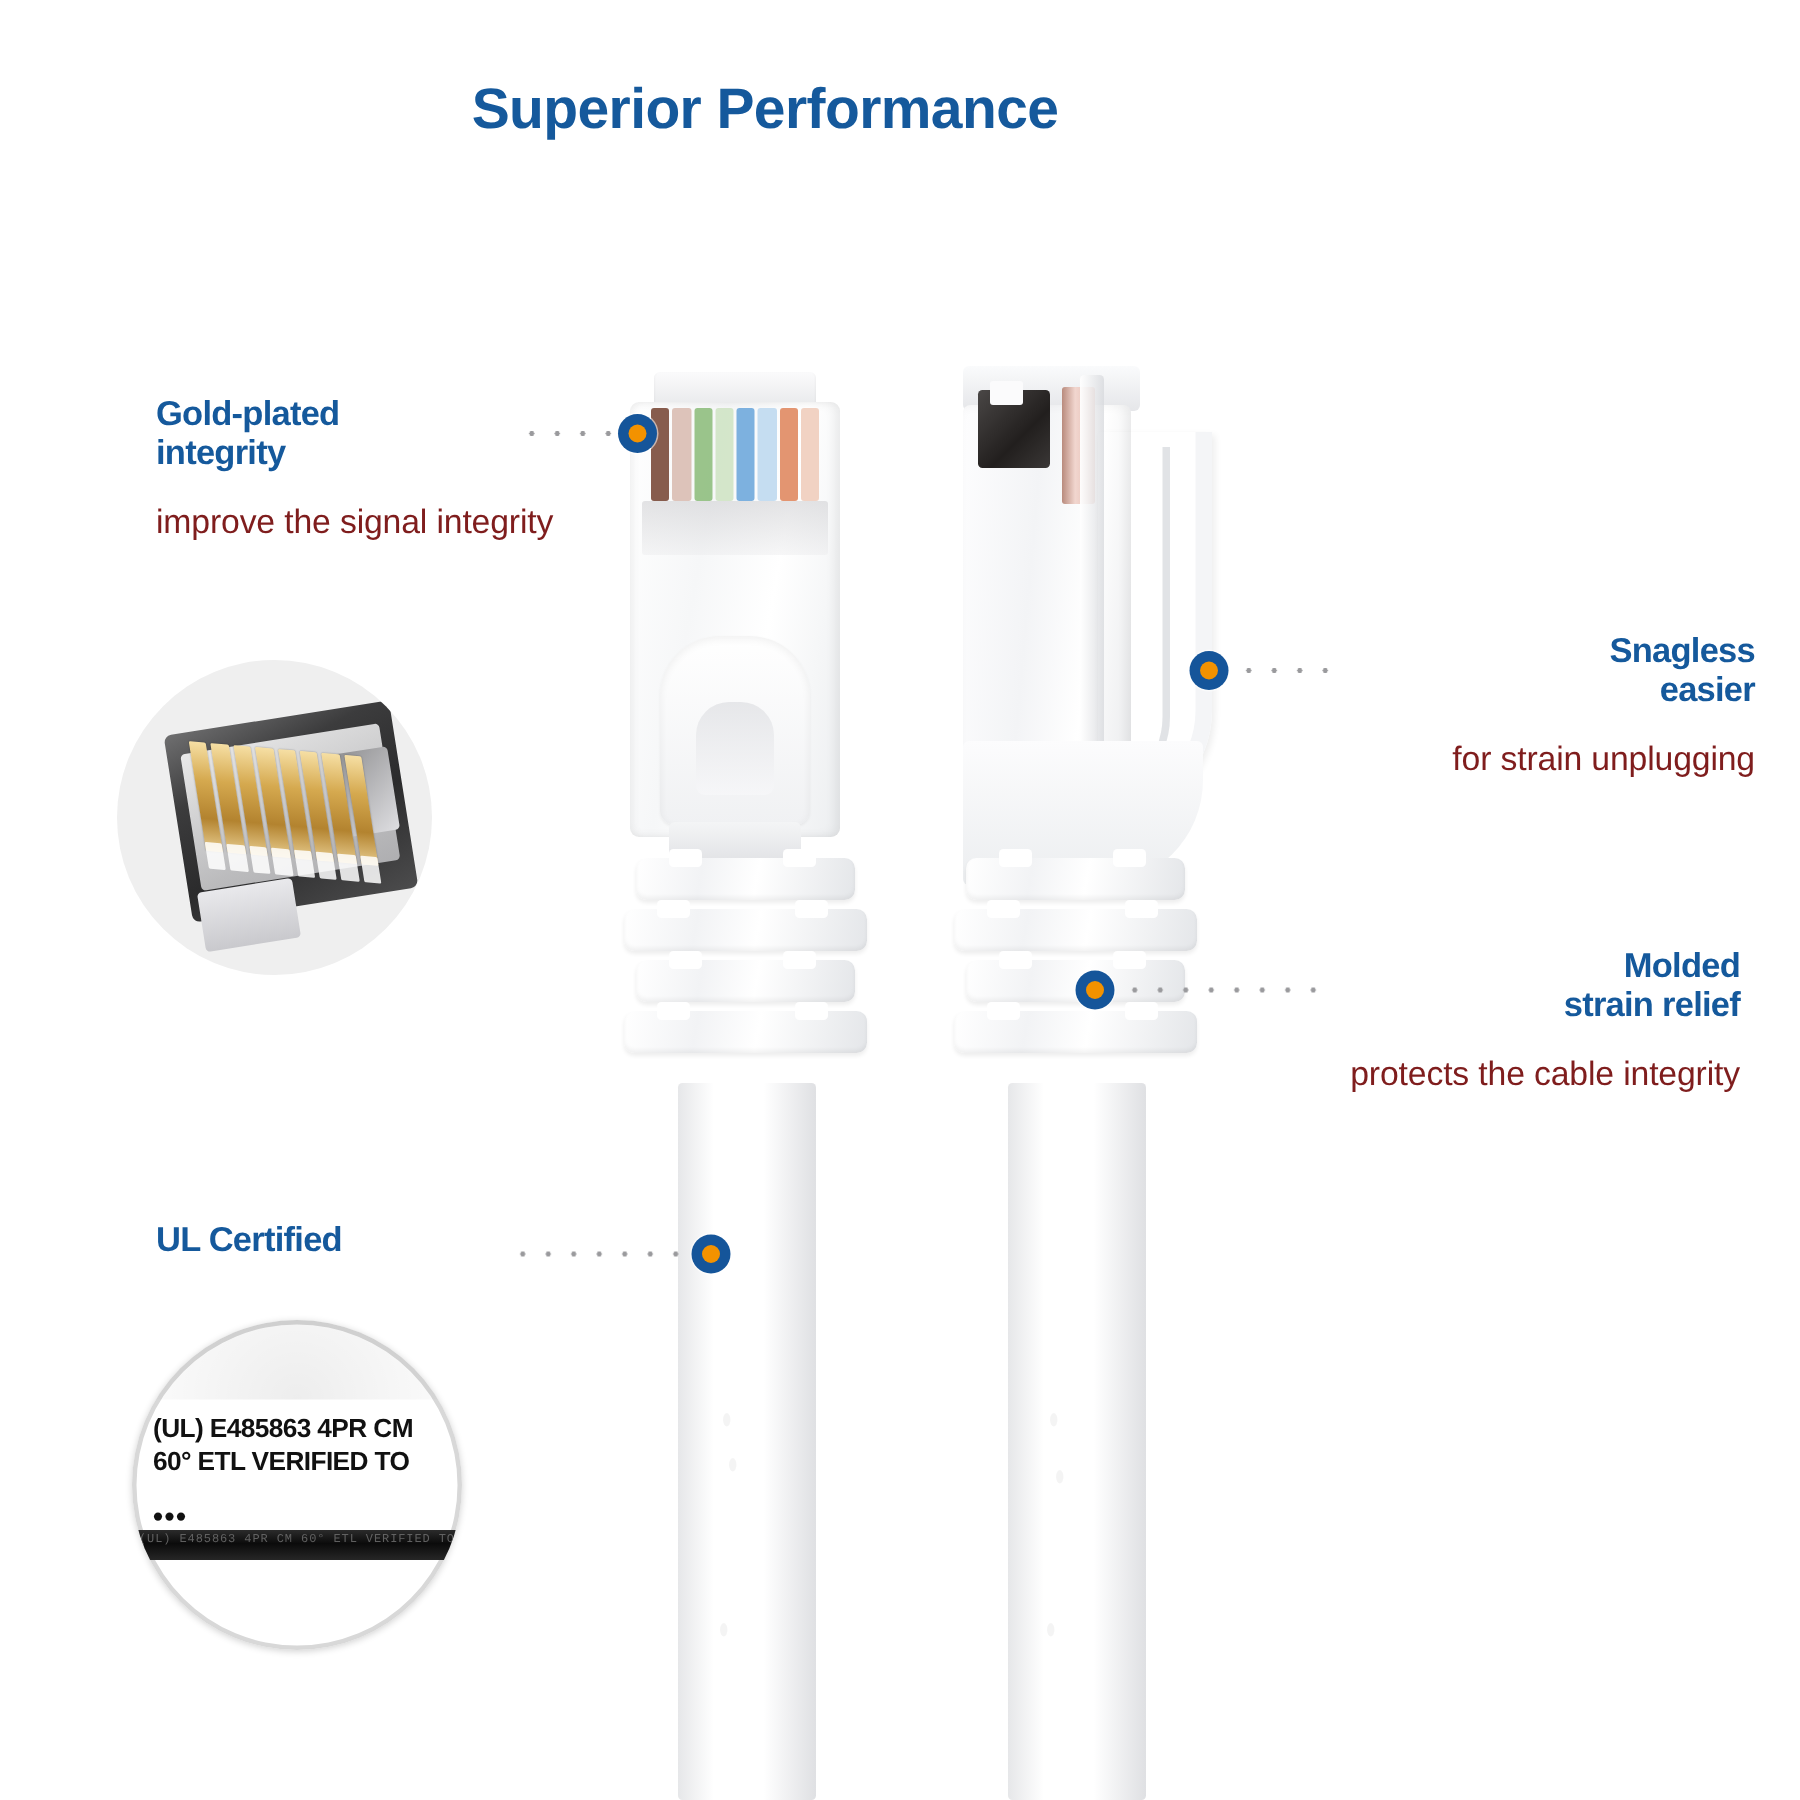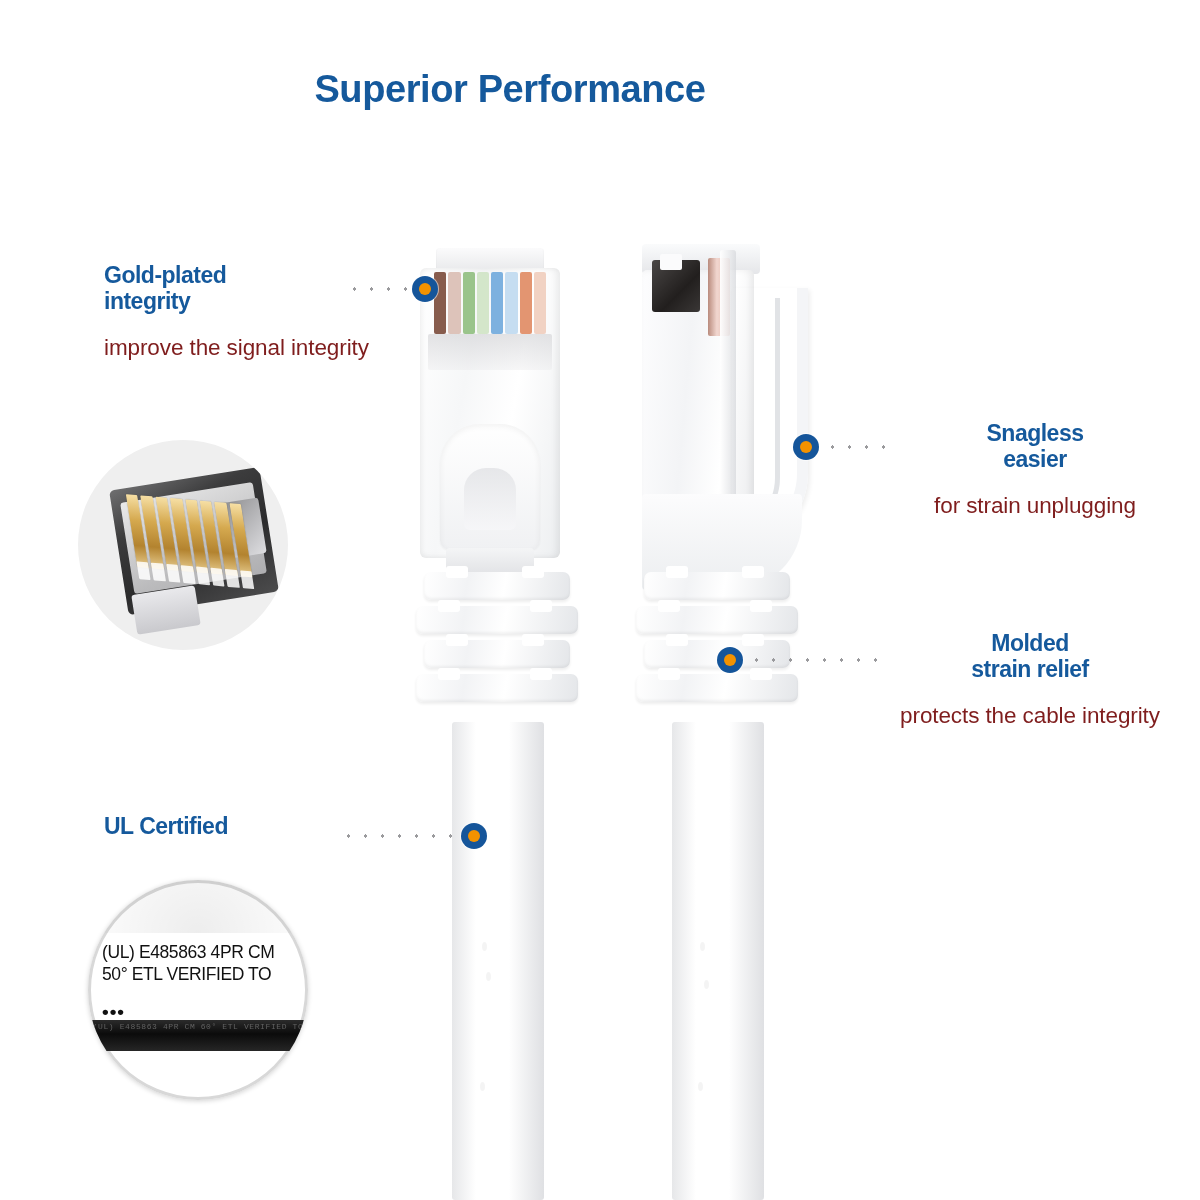--- a/index.html
+++ b/index.html
@@ -7,37 +7,37 @@
   body {
     font-family:"Liberation Sans", sans-serif;
     -webkit-font-smoothing:antialiased;
     position:relative;
     overflow:hidden;
   }
   #stage { position:absolute; inset:0; width:1200px; height:1200px; }
 
   
   .page-title {
-    position:absolute; top:68px; left:0; width:1020px;
+    position:absolute; top:52px; left:0; width:1020px;
     text-align:center;
     font-size:38px; font-weight:bold; letter-spacing:-0.4px;
     color:#15599C;
   }
 
   
   .callout-head {
     color:#15599C; font-weight:bold; font-size:23px;
     line-height:1.13; letter-spacing:-0.5px;
   }
   .callout-sub {
     color:#7f1d1d; font-size:22.5px; line-height:1.25;
     letter-spacing:-0.1px; margin-top:20px;
   }
   .callout { position:absolute; }
-  .callout.right { text-align:center; }
+  .callout.right { text-align:right; }
 
   #callout-gold      { left:104px; top:262px;  width:300px; }
   #callout-snagless  { left:900px; top:420px;  width:270px; }
   #callout-molded    { left:900px; top:630px;  width:260px; }
   #callout-ul        { left:104px; top:813px;  width:300px; }
 
   
   .leader {
     position:absolute; height:6px;
     background-image:radial-gradient(circle, #9a9a9d 1.6px, rgba(0,0,0,0) 1.8px);
@@ -107,27 +107,27 @@
   }
   .plug-dark-port {
     position:absolute; right:6px; top:30px; width:40px; height:56px;
     background:linear-gradient(140deg,#8d8d8f,#dedee1);
     border-radius:3px;
   }
 
   
   .ul-lines {
     position:absolute; left:14px; top:62px; right:8px;
-    color:#111; font-size:17.5px; font-weight:normal; line-height:1.22;
+    color:#111; font-size:17.5px; font-weight:bold; line-height:1.22;
     letter-spacing:-0.4px; white-space:nowrap;
   }
   .ul-dots { position:absolute; left:14px; top:122px; color:#111; font-size:19px;
              font-weight:bold; letter-spacing:1px; line-height:1; }
   .ul-strip {
-    position:absolute; left:0; right:0; top:140px; height:31px;
+    position:absolute; left:0; right:0; top:140px; height:20px;
     background:linear-gradient(180deg,#2b2b2b,#0b0b0b 45%,#262626);
   }
   .ul-strip-text {
     position:absolute; inset:0; color:#6e6e6e; font-size:8px; line-height:13px;
     text-align:center; letter-spacing:.6px; opacity:.85; overflow:hidden;
     font-family:"Liberation Mono", monospace;
   }
   .ul-gloss {
     position:absolute; left:-10%; top:-34%; width:120%; height:58%;
     background:radial-gradient(ellipse at 50% 100%, rgba(0,0,0,.07), rgba(0,0,0,0) 70%);
@@ -368,21 +368,21 @@
           <i></i>
           <i></i>
       </div>
     </div>
     <div class="plug-tab"></div>
   </div>
 
   <div class="mag" id="mag-ul">
     <div class="ul-gloss"></div>
     <div class="ul-lines">(UL) E485863 4PR CM</div>
-    <div class="ul-lines" style="top:84px;">50°  ETL VERIFIED TO</div>
+    <div class="ul-lines" style="top:84px;">60°  ETL VERIFIED TO</div>
     <div class="ul-dots">•••</div>
     <div class="ul-strip">
       <div class="ul-strip-text">(UL) E485863 4PR CM 60° ETL VERIFIED TO</div>
     </div>
   </div>
 
   <div class="leader" id="leader-gold"></div>
   <div class="marker" id="marker-gold"></div>
 
   <div class="leader" id="leader-snagless"></div>

